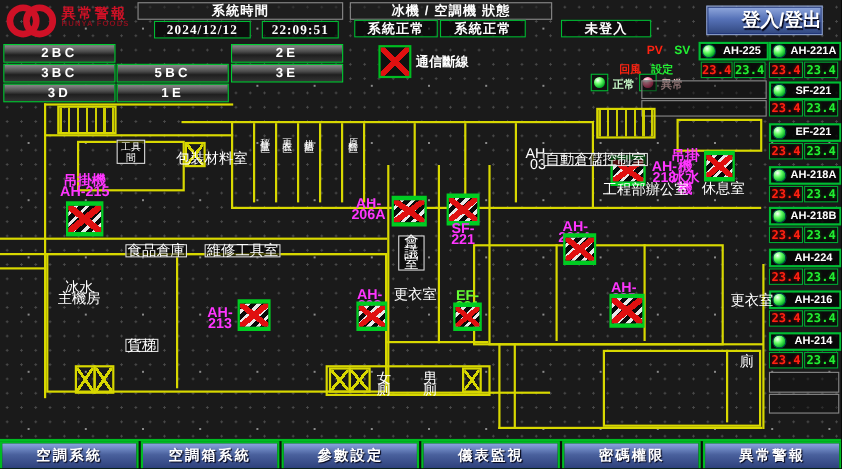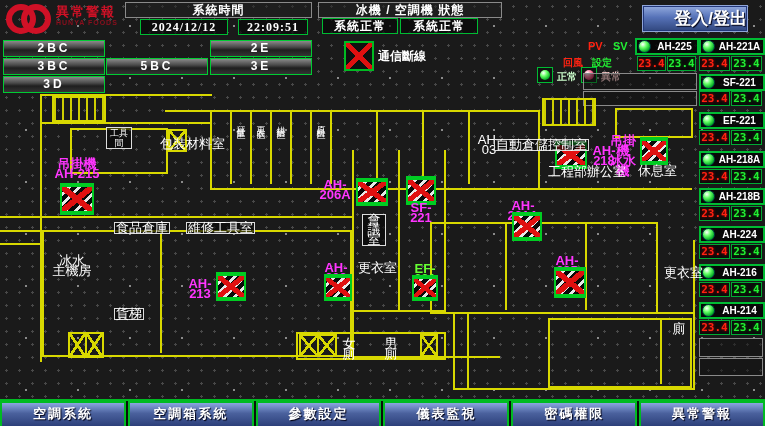--- a/index.html
+++ b/index.html
@@ -91,29 +91,31 @@
   </div>
 
   <div class="hdrbox" style="left:125px;top:2px;width:185px;height:14px">系統時間</div>
   <div class="valbox" style="left:140px;top:19px;width:86px;height:14px">2024/12/12</div>
   <div class="valbox" style="left:238px;top:19px;width:68px;height:14px">22:09:51</div>
 
   <div class="hdrbox" style="left:318px;top:2px;width:182px;height:14px">冰機 / 空調機 狀態</div>
   <div class="valbox" style="left:322px;top:18px;width:74px;height:14px">系統正常</div>
   <div class="valbox" style="left:400px;top:18px;width:76px;height:14px">系統正常</div>
 
+  <div class="valbox" style="left:510px;top:18px;width:80px;height:14px">未登入</div>
 
   <div class="bluebtn" style="left:642px;top:5px;width:104px;height:25px;line-height:25px">登入/登出</div>
 
   <div class="fbtn" style="left:3px;top:40px">2BC</div>
   <div class="fbtn" style="left:210px;top:40px">2E</div>
   <div class="fbtn" style="left:3px;top:58px">3BC</div>
   <div class="fbtn" style="left:106px;top:58px">5BC</div>
   <div class="fbtn" style="left:210px;top:58px">3E</div>
   <div class="fbtn" style="left:3px;top:76px">3D</div>
+  <div class="fbtn" style="left:106px;top:76px">1E</div>
 
   <div class="comm-x" style="left:344px;top:41px;width:26px;height:26px"></div>
   <div class="lbl" style="left:378px;top:48px;font-size:12px">通信斷線</div>
 
   <div class="lbl" style="left:588px;top:40px;color:#ff2211;font-size:11px">PV</div>
   <div class="lbl" style="left:613px;top:40px;color:#22ee33;font-size:11px">SV</div>
   <div class="lbl" style="left:563px;top:56px;color:#ff2211">回風</div>
   <div class="lbl" style="left:592px;top:56px;color:#22ee33">設定</div>
 
   <div class="ledcell" style="left:537px;top:67px">

